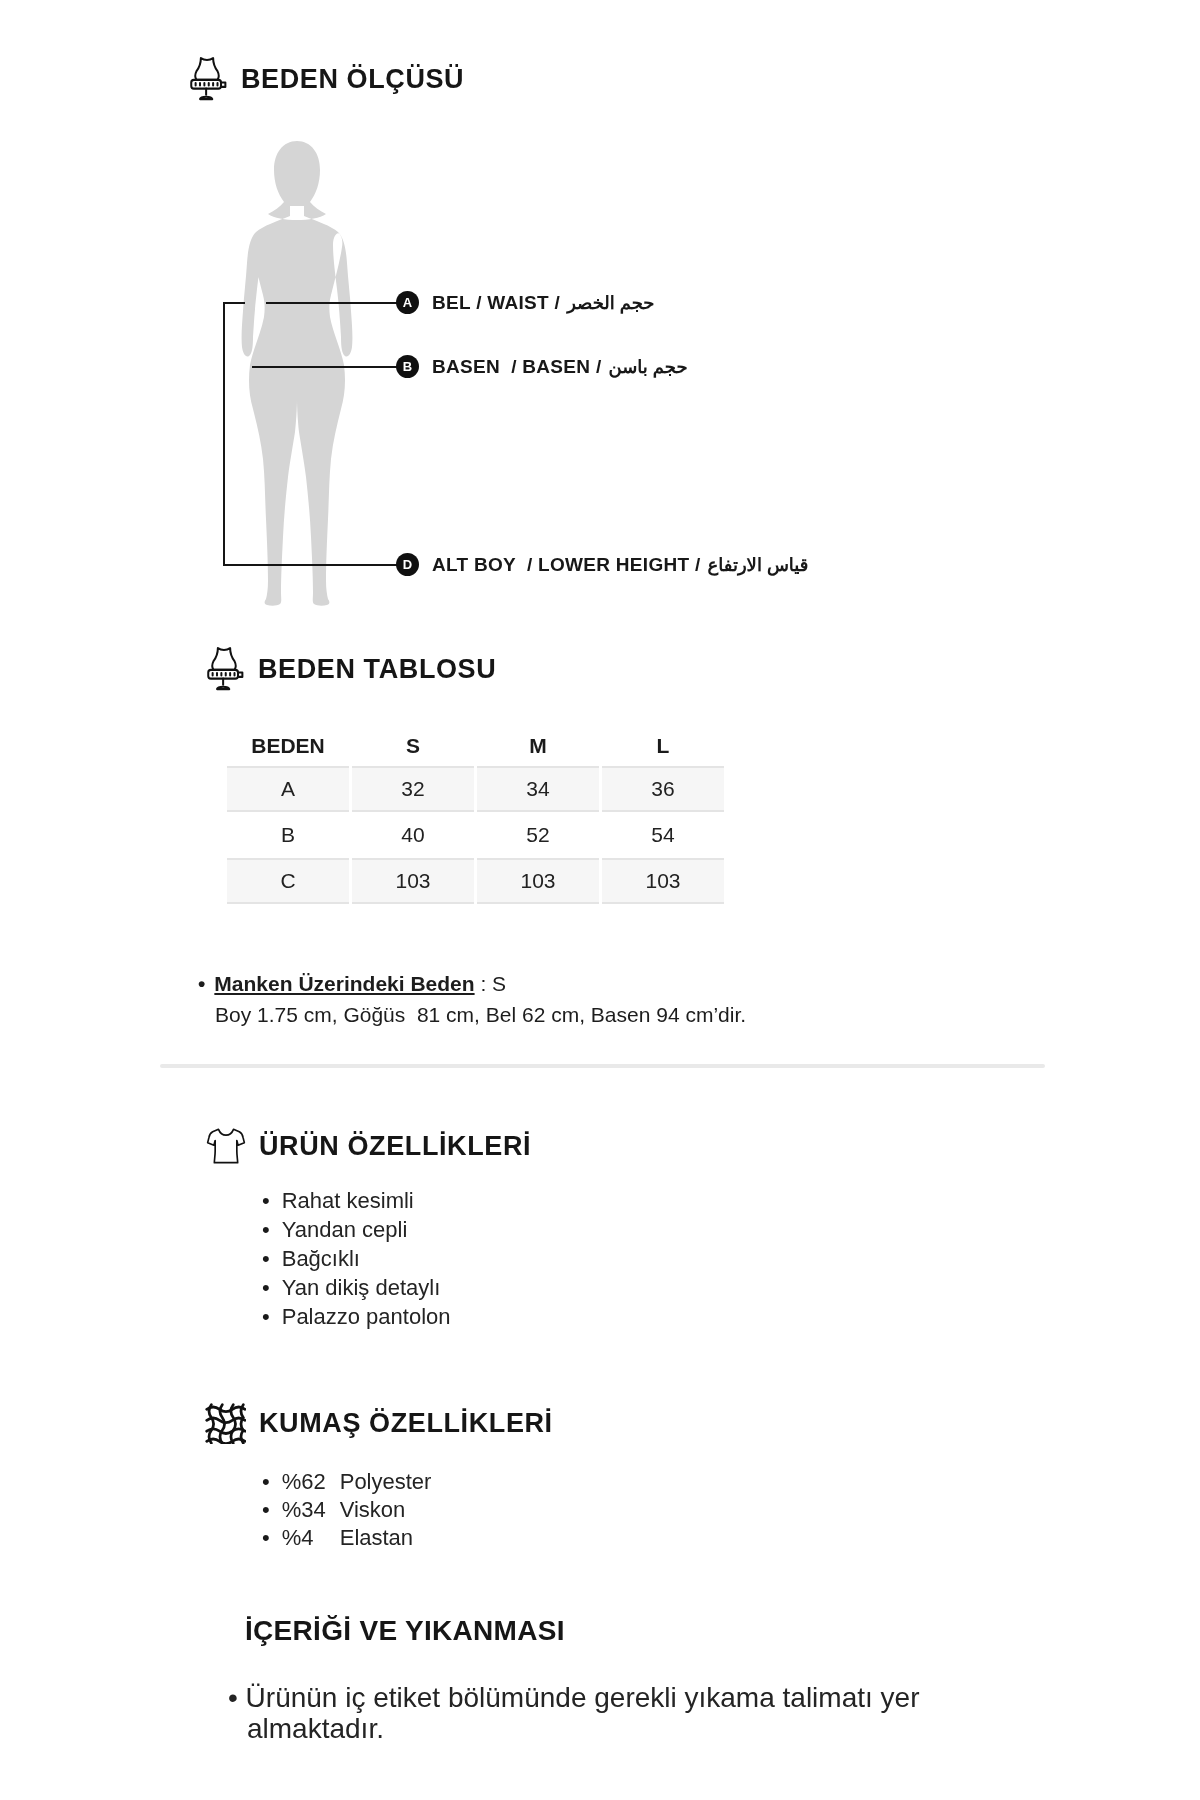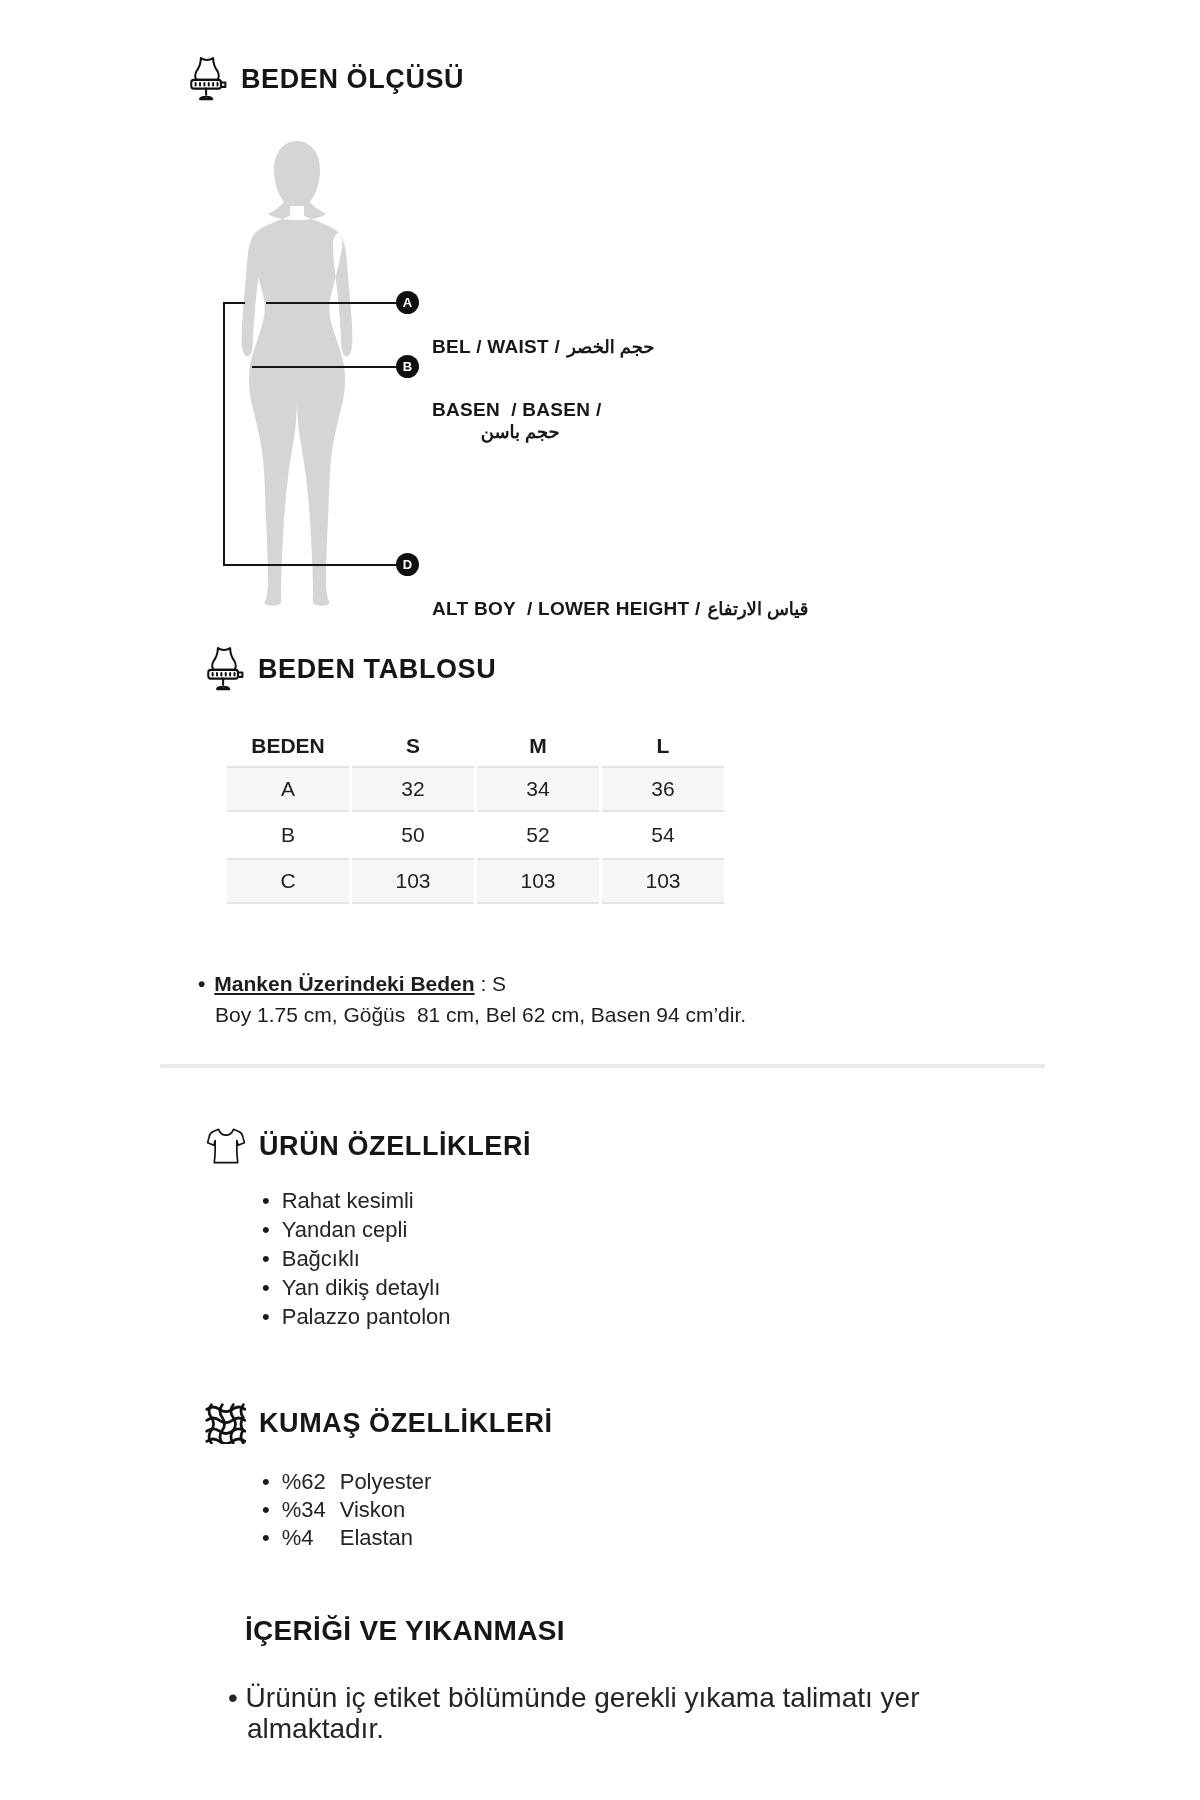--- a/index.html
+++ b/index.html
@@ -21,21 +21,20 @@
 
   .badge {
     position:absolute; width:23px; height:23px; border-radius:50%;
     background:#101010; color:#fff; font-size:13px; font-weight:700;
     display:flex; align-items:center; justify-content:center;
   }
   .meas-label {
     position:absolute; height:23px; display:flex; align-items:center;
     font-size:19px; font-weight:600; letter-spacing:0.3px; color:#181818;
     white-space:pre-wrap;
-    margin-top:44px;
   }
   .meas-label .ar { font-weight:600; margin-left:7px; font-size:18px; }
 
   
   .stable {
     position:absolute; left:227px; top:726px;
     display:grid; grid-template-columns:repeat(4,122px); grid-template-rows:40px 46px 46px 46px;
     column-gap:3px;
   }
   .cell { display:flex; align-items:center; justify-content:center; font-size:21px; color:#222; }
@@ -101,21 +100,21 @@
 
   <div class="ln" style="left:266px; top:302px; width:131px;"></div>
   <div class="badge" style="left:396px; top:291px;">A</div>
   <div class="meas-label" style="left:432px; top:291px;">
     <span>BEL / WAIST /</span>
     <span class="ar" dir="rtl">حجم الخصر</span>
   </div>
 
   <div class="ln" style="left:252px; top:366px; width:145px;"></div>
   <div class="badge" style="left:396px; top:355px;">B</div>
-  <div class="meas-label" style="left:432px; top:355px;flex-direction:column;">
+  <div class="meas-label" style="left:432px; top:355px;">
     <span>BASEN  / BASEN /</span>
     <span class="ar" dir="rtl">حجم باسن</span>
   </div>
 
   <div class="ln" style="left:223px; top:564px; width:174px;"></div>
   <div class="badge" style="left:396px; top:553px;">D</div>
   <div class="meas-label" style="left:432px; top:553px;">
     <span>ALT BOY  / LOWER HEIGHT /</span>
     <span class="ar" dir="rtl">قياس الارتفاع</span>
   </div>
@@ -139,21 +138,21 @@
     <div class="cell head">S</div>
     <div class="cell head">M</div>
     <div class="cell head">L</div>
 
     <div class="cell body shade">A</div>
     <div class="cell body shade">32</div>
     <div class="cell body shade">34</div>
     <div class="cell body shade">36</div>
 
     <div class="cell body">B</div>
-    <div class="cell body">50</div>
+    <div class="cell body">40</div>
     <div class="cell body">52</div>
     <div class="cell body">54</div>
 
     <div class="cell body shade">C</div>
     <div class="cell body shade">103</div>
     <div class="cell body shade">103</div>
     <div class="cell body shade">103</div>
   </div>
 
   <div class="note">

